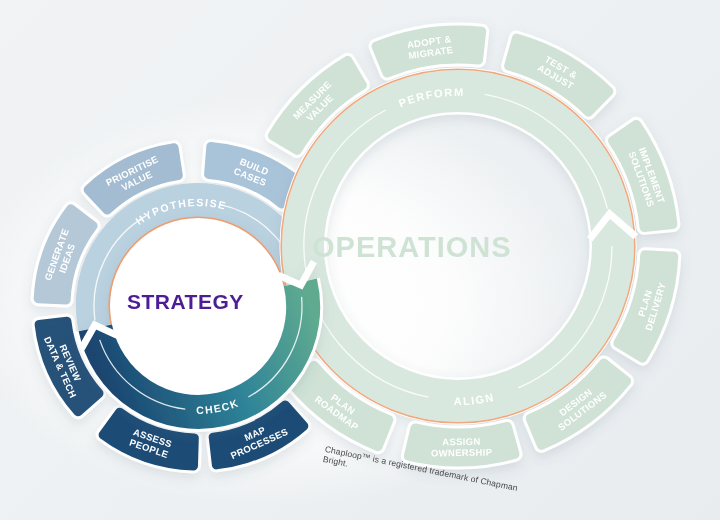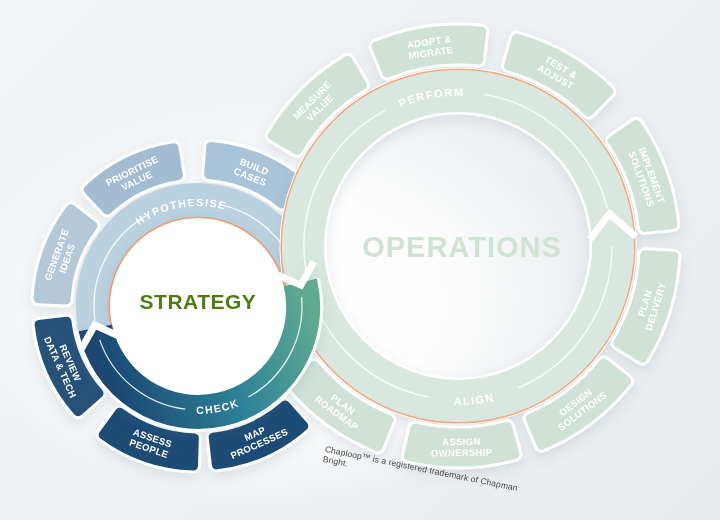--- a/index.html
+++ b/index.html
@@ -6,21 +6,21 @@
   body{
     width:720px;height:520px;overflow:hidden;
     font-family:"Liberation Sans", sans-serif;
     background:
       radial-gradient(ellipse 60% 55% at 38% 58%, #ffffff 0%, #fdfdfd 40%, rgba(255,255,255,0) 72%),
       linear-gradient(135deg,#f1f3f5 0%, #eef1f3 45%, #e8ecef 100%);
   }
   #stage{position:relative;width:720px;height:520px;}
   #loop-svg{position:absolute;left:0;top:0;}
   .center-label{
-    position:absolute;text-align:center;font-weight:bold;
+    position:absolute;text-align:left;font-weight:bold;
     transform-origin:center;white-space:nowrap;
   }
   #strategy-label{
     left:96px;top:290px;width:204px;
     font-size:21px;letter-spacing:.5px;
   }
   #operations-label{
     left:312px;top:231px;width:300px;
     font-size:29px;letter-spacing:1px;
   }
@@ -116,16 +116,16 @@
         <path d="M 301.6 296.9 A 104 104 0 0 1 248.4 397.0" fill="none" stroke="#ffffff" stroke-width="1.3" opacity="0.85"></path>
         <path d="M 185.3 409.2 A 104 104 0 0 1 99.7 339.9" fill="none" stroke="#ffffff" stroke-width="1.3" opacity="0.85"></path>
         <text fill="#ffffff" font-size="10.5" font-weight="bold" letter-spacing="1.5"><textPath href="#p-s-bot" startOffset="50%" text-anchor="middle">CHECK</textPath></text>
         <path d="M 81.5 348.4 L 94.8 325.1 L 117.2 335.4" fill="none" stroke="#ffffff" stroke-width="7"></path>
         <path d="M 313.8 261.6 L 300.9 285.1 L 278.3 275.2" fill="none" stroke="#ffffff" stroke-width="7"></path>
       </g>
     </svg>
 
   <div id="operations-label" class="center-label" style="color: rgb(207, 227, 213);">OPERATIONS</div>
 
-  <div id="strategy-label" class="center-label" style="color: #4d7c0f;">STRATEGY</div>
+  <div id="strategy-label" class="center-label" style="color: #4c1d95; padding-left: 31px;">STRATEGY</div>
 
   <div id="footnote">Chaploop™ is a registered trademark of Chapman Bright.</div>
 </div>
 
 </body></html>

